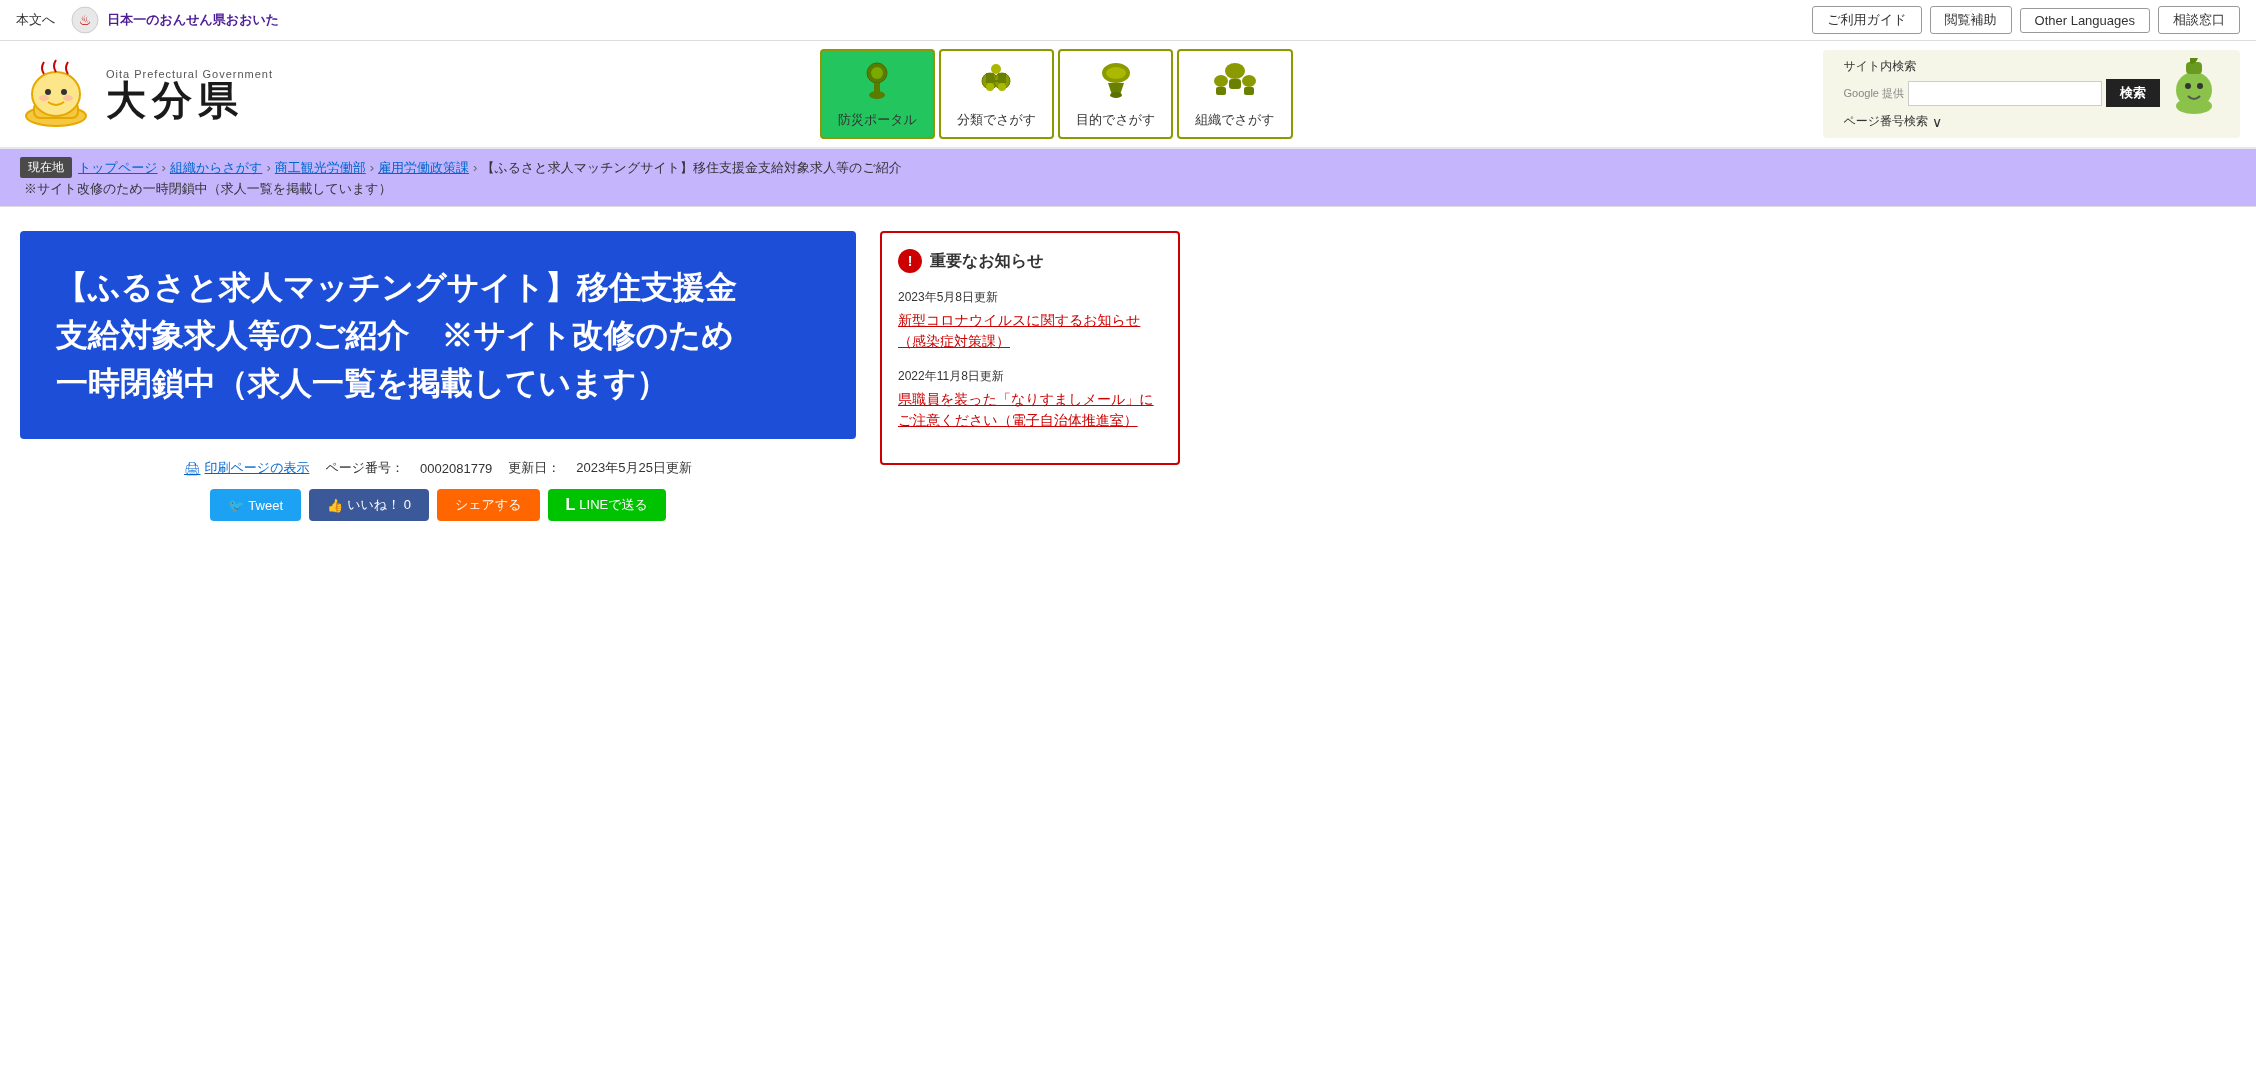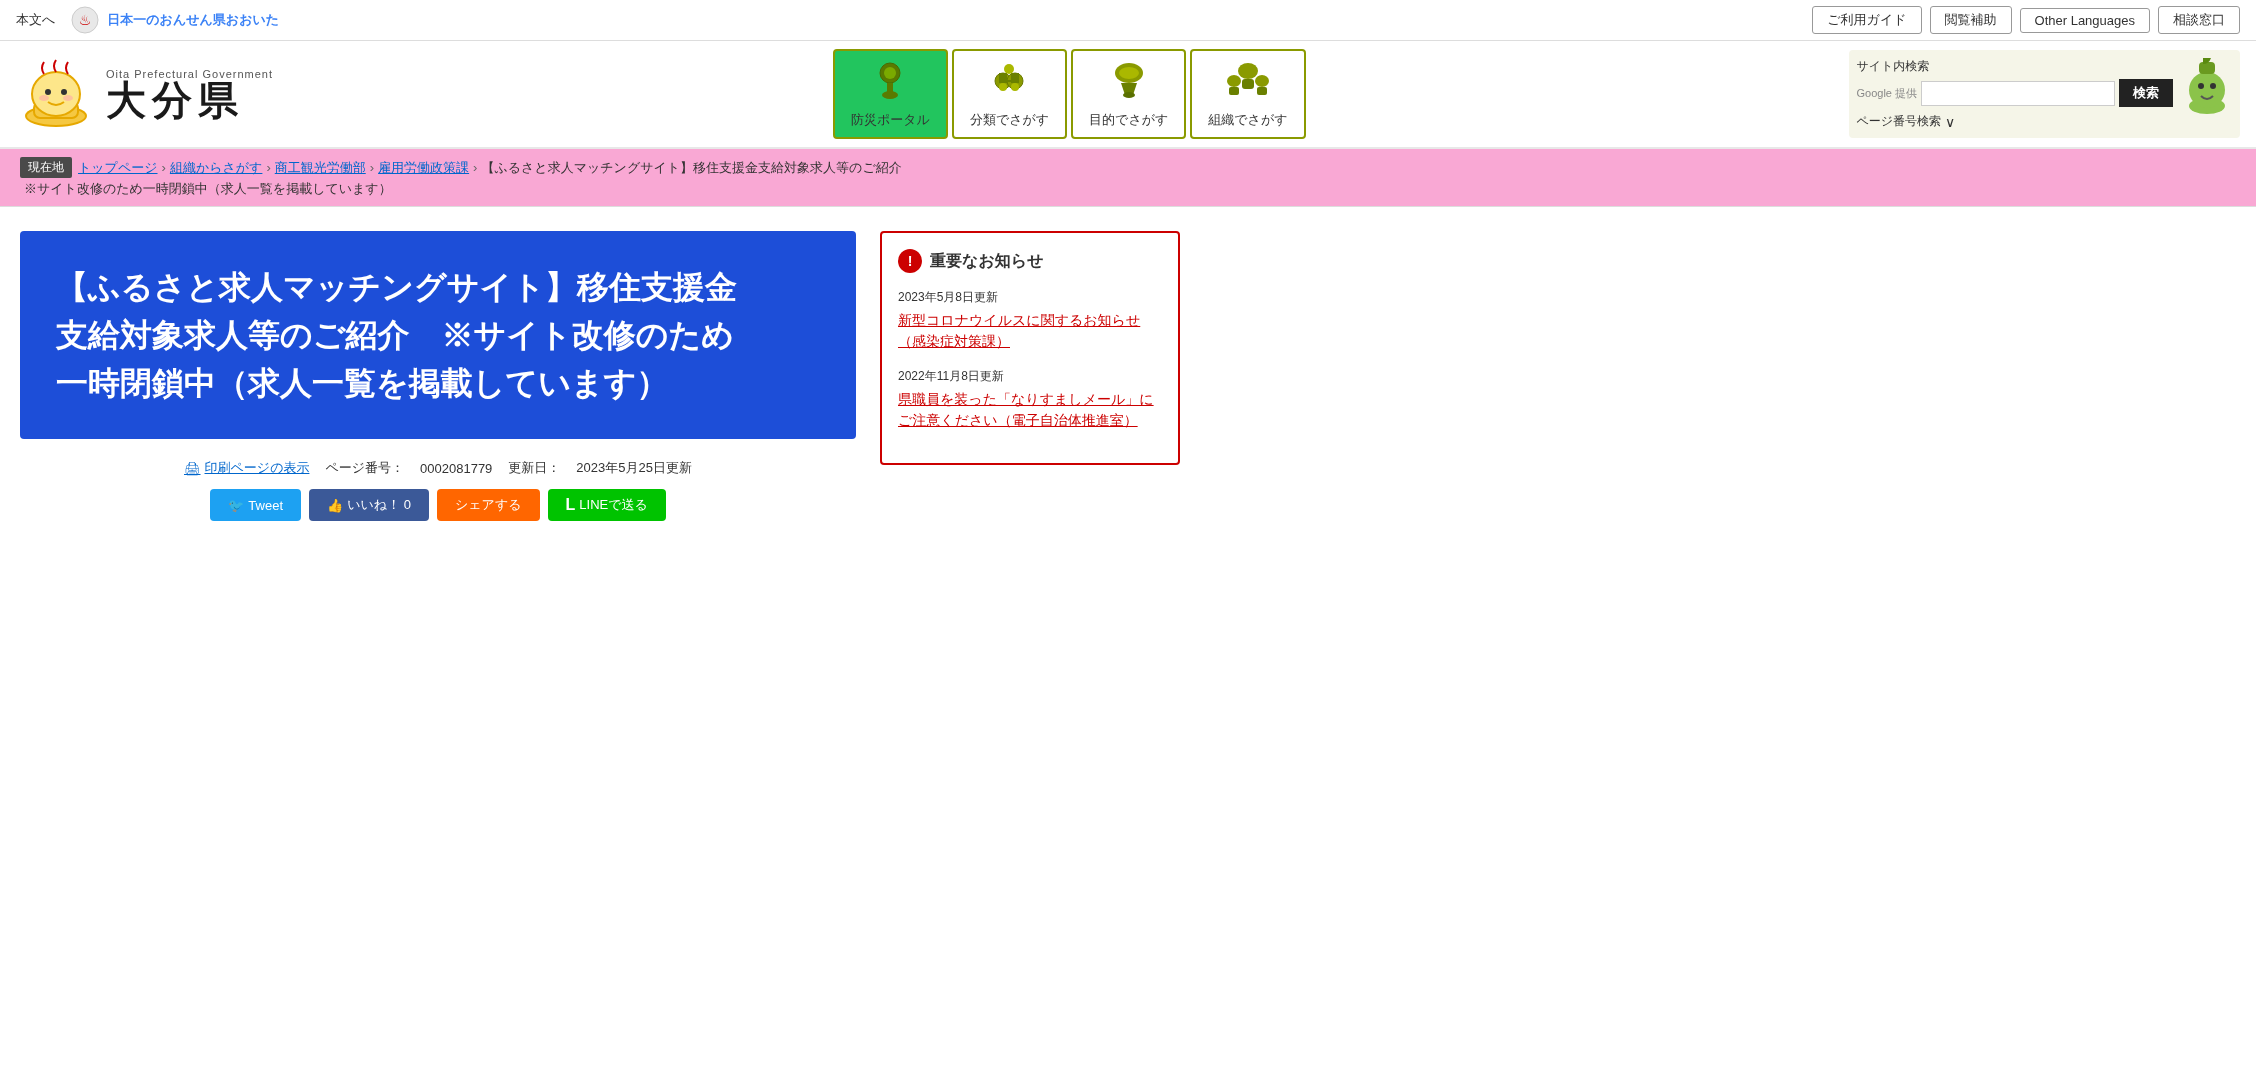--- a/index.html
+++ b/index.html
@@ -8,21 +8,21 @@
     
     .top-bar {
       display: flex;
       align-items: center;
       padding: 6px 16px;
       border-bottom: 1px solid #ddd;
       gap: 8px;
     }
     .top-bar-left { font-size: 13px; color: #333; margin-right: 8px; }
     .logo-area { display: flex; align-items: center; gap: 8px; }
-    .oita-tagline { color: #3b82f6; font-weight: bold; font-size: 13px; }
+    .oita-tagline { color: #4c1d95; font-weight: bold; font-size: 13px; }
     .spacer { flex: 1; }
     .util-btn {
       border: 1px solid #999;
       background: #fff;
       padding: 4px 14px;
       font-size: 13px;
       cursor: pointer;
       border-radius: 3px;
       color: #333;
     }
@@ -57,21 +57,21 @@
       background: #22c55e;
       border-color: #8a9a00;
     }
     .nav-icon-item .icon-img { font-size: 32px; margin-bottom: 4px; }
     .nav-icon-item .icon-label { font-size: 13px; color: #333; }
 
     
     .search-area {
       min-width: 240px;
       background: #f5f5e8;
-      padding: 8px 7px;
+      padding: 8px 20px;
       border-radius: 4px;
     }
     .search-title { font-size: 12px; color: #333; margin-bottom: 4px; }
     .search-row {
       display: flex;
       align-items: center;
       gap: 4px;
     }
     .search-google { font-size: 11px; color: #888; }
     .search-input {
@@ -95,21 +95,21 @@
       align-items: center;
       margin-top: 6px;
       gap: 4px;
       cursor: pointer;
     }
     .page-num-label { font-size: 12px; color: #333; }
     .chevron { font-size: 14px; color: #333; }
 
     
     .breadcrumb-bar {
-      background: #f9a8d4;
+      background: #c4b5fd;
       padding: 8px 20px;
       border-bottom: 1px solid #ddd;
     }
     .breadcrumb-inner {
       display: flex;
       align-items: center;
       flex-wrap: wrap;
       gap: 2px;
       font-size: 13px;
     }

